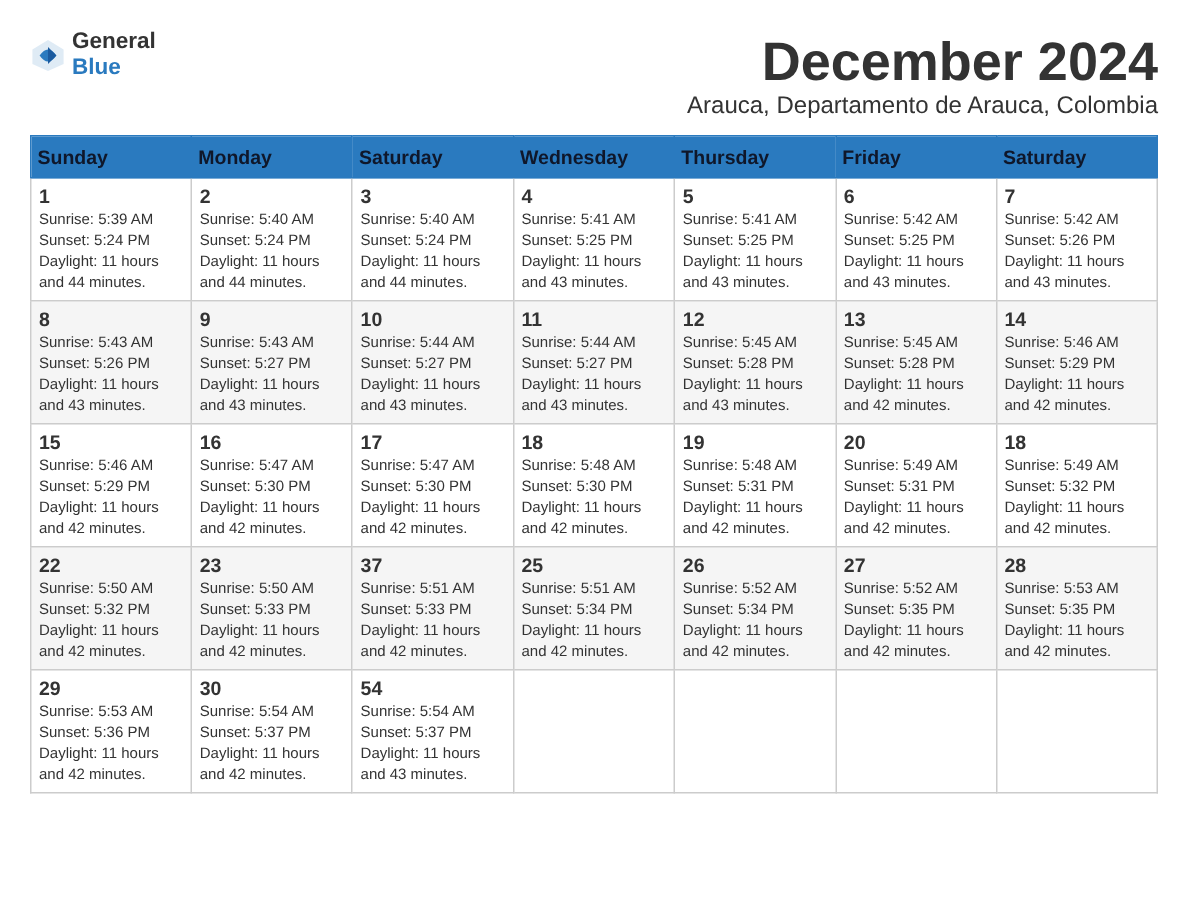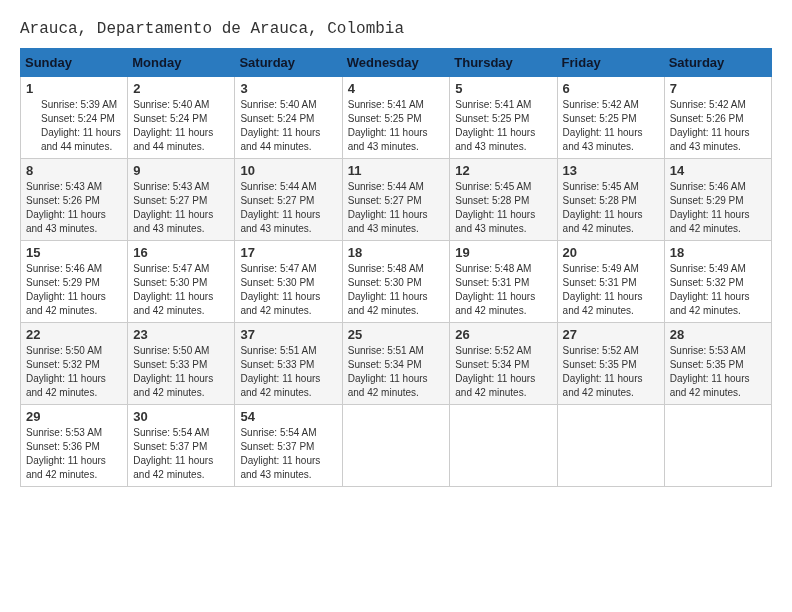--- a/index.html
+++ b/index.html
@@ -44,21 +44,20 @@
       text-align: right;
     }
     .month-title {
       font-size: 36px;
       font-weight: bold;
       color: #333;
     }
     .location-title {
       font-size: 16px;
       color: #333;
-      font-family: Liberation Mono, monospace;
     }
     .calendar-table {
       width: 100%;
       border-collapse: collapse;
       font-size: 11px;
     }
     .calendar-table th {
       background: #2a7abf;
       color: #0f172a;
       padding: 6px 4px;
@@ -90,42 +89,54 @@
       line-height: 1.4;
     }
     .empty-cell {
       background: #fff !important;
     }
   </style>
 </head>
 <body>
 
 <div class="header-section">
+  <div class="logo">
+    <svg class="logo-icon" viewBox="0 0 30 30" xmlns="http://www.w3.org/2000/svg">
+      <polygon points="15,2 28,10 28,22 15,28 2,22 2,10" fill="#2a7abf" opacity="0.15"></polygon>
+      <path d="M8,15 Q15,5 22,15 Q15,25 8,15Z" fill="#2a7abf"></path>
+      <path d="M15,8 L22,15 L15,22" fill="#1a5a9f"></path>
+    </svg>
+    <div class="logo-text">
+      <span class="logo-general">General</span>
+      <span class="logo-blue">Blue</span>
+    </div>
+  </div>
   <div class="title-section">
+    <div class="month-title">December 2024</div>
     <div class="location-title">Arauca, Departamento de Arauca, Colombia</div>
   </div>
 </div>
 
 <table class="calendar-table">
   <thead>
     <tr>
     <th>Sunday</th>
         <th>Monday</th>
         <th>Saturday</th>
         <th>Wednesday</th>
         <th>Thursday</th>
         <th>Friday</th>
         <th>Saturday</th>
       </tr>
   </thead>
   <tbody id="calendar-body">
   <tr>
         <td>
           <div class="day-number">1</div>
-          <div class="day-info" style="white-space: pre-line; margin-left: 15px;">Sunrise: 5:39 AM
+          <div class="day-info" style="white-space: pre-line;">Sunrise: 5:39 AM
 Sunset: 5:24 PM
 Daylight: 11 hours and 44 minutes.</div>
         </td>
         <td>
           <div class="day-number">2</div>
           <div class="day-info" style="white-space: pre-line;">Sunrise: 5:40 AM
 Sunset: 5:24 PM
 Daylight: 11 hours and 44 minutes.</div>
         </td>
         <td>

